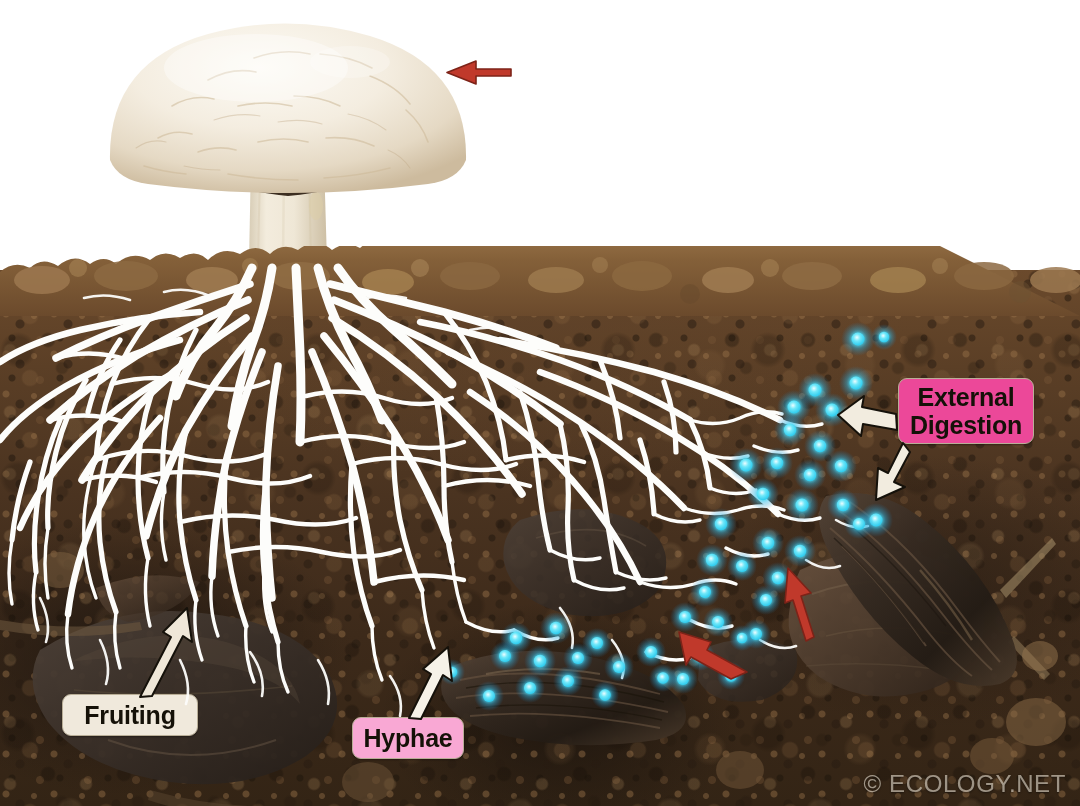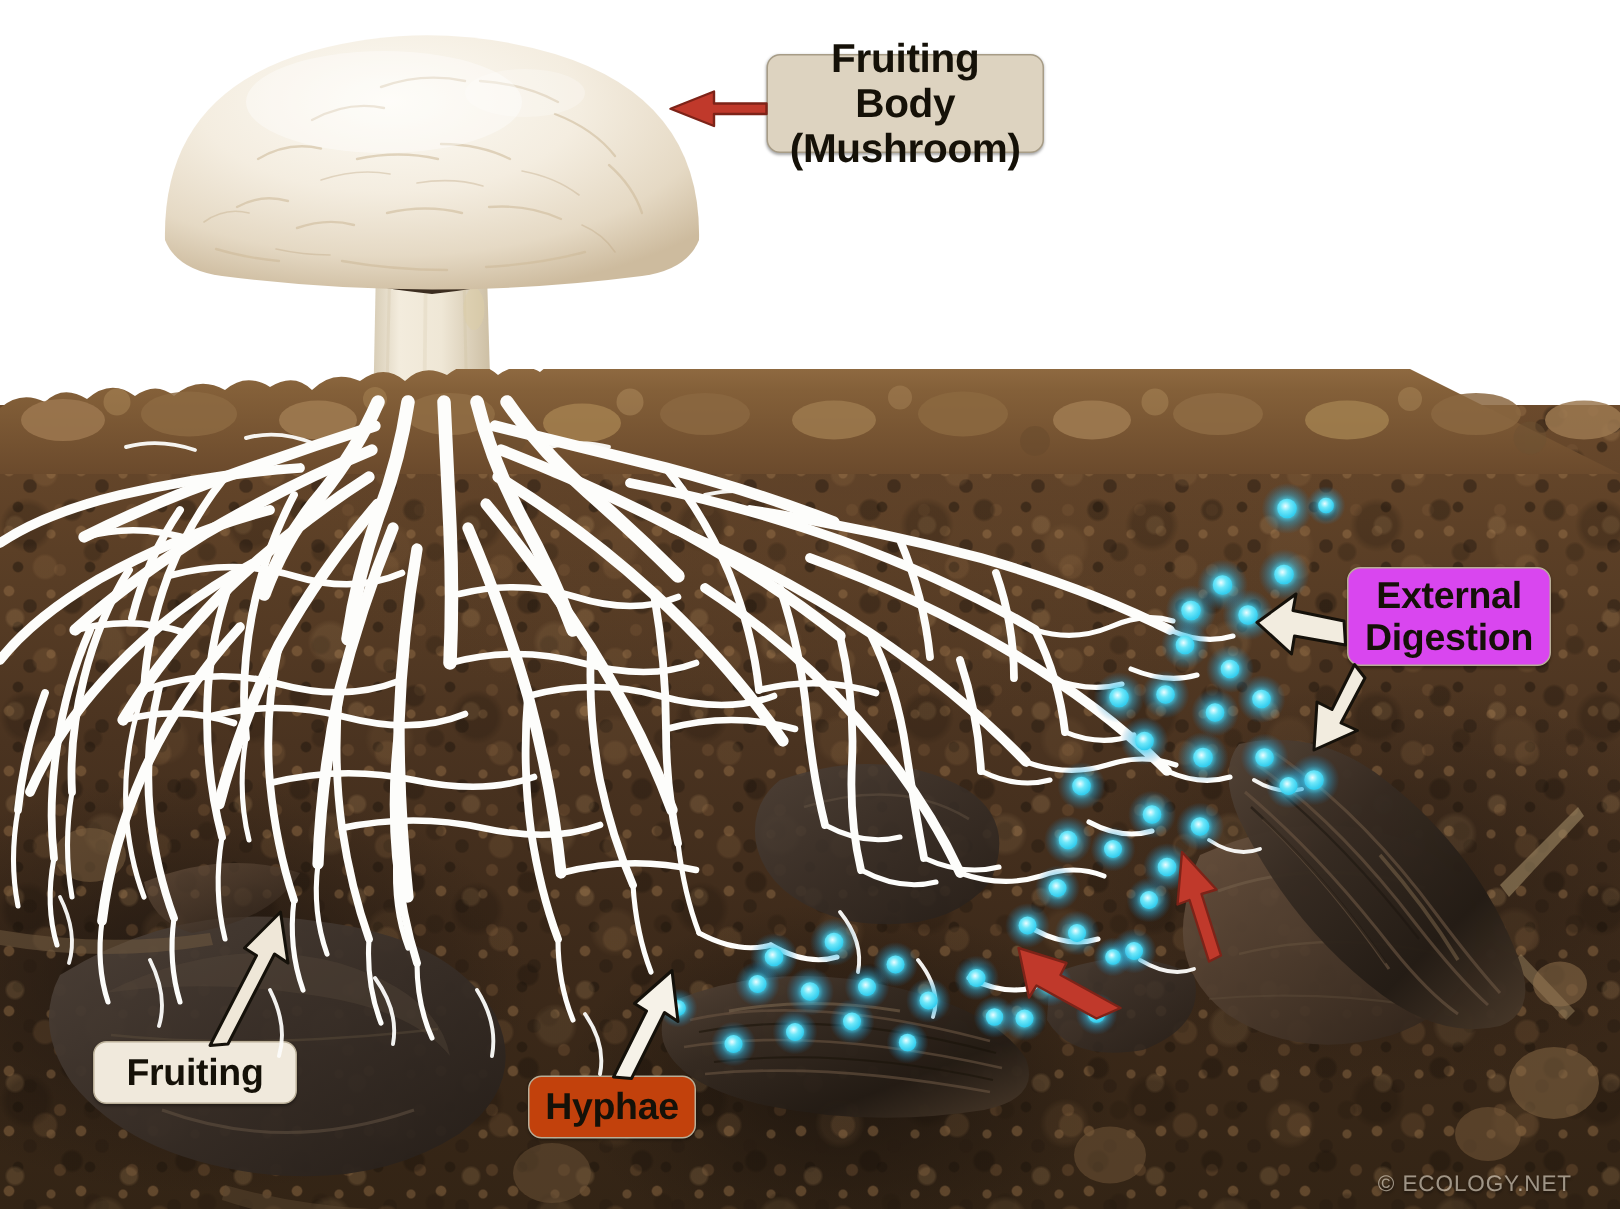--- a/index.html
+++ b/index.html
@@ -92,30 +92,30 @@
     font-weight: bold;
     text-align: center;
     line-height: 1.12;
     letter-spacing: -0.2px;
     box-shadow: 0 1px 2px rgba(0,0,0,.35);
     display: flex; align-items: center; justify-content: center;
     white-space: pre-line;
     padding: 2px 10px;
   }
   .label.lbl-fruiting  { left: 511px; top: 36px;  width: 185px; height: 66px; font-size: 27px; background:#ddd3c0; }
-  .label.lbl-external  { left: 898px; top: 378px; width: 136px; height: 66px; font-size: 25px; background:#d946ef; border-color:#b9ae97; }
+  .label.lbl-external  { left: 898px; top: 378px; width: 136px; height: 66px; font-size: 25px; background:#ec4899; border-color:#b9ae97; }
   .label.lbl-nutrient  { left: 748px; top: 641px; width: 151px; height: 62px; font-size: 25px; background:#f0e9dc; border-color:#b9ae97; }
   .label.lbl-mycelium  { left: 62px;  top: 694px; width: 136px; height: 42px; font-size: 25px; background:#f0e9dc; border-color:#b9ae97; }
-  .label.lbl-hyphae    { left: 352px; top: 717px; width: 112px; height: 42px; font-size: 25px; background:#c2410c; border-color:#b9ae97; }
+  .label.lbl-hyphae    { left: 352px; top: 717px; width: 112px; height: 42px; font-size: 25px; background:#f9a8d4; border-color:#b9ae97; }
 
   
   .watermark {
-    position: absolute; right: 32px; bottom: 8px;
+    position: absolute; right: 14px; bottom: 8px;
     color: rgba(232,222,206,.62);
-    font-size: 15px;
+    font-size: 24px;
     letter-spacing: .6px;
     z-index: 10;
     text-shadow: 0 1px 2px rgba(0,0,0,.45);
   }
 </style>
 </head>
 <body>
 
 <div id="stage">
 
@@ -719,22 +719,20 @@
 
     <g fill="#efe7d8" stroke="#15110a" stroke-width="2" stroke-linejoin="round">
       <path d="M140 697 L171 637 L163 632 L187 608 L192 642 L183 636 L152 696 Z"></path>
     </g>
 
     <g fill="#f6f2e8" stroke="#15110a" stroke-width="2" stroke-linejoin="round">
       <path d="M409 718 L431 674 L423 669 L448 647 L452 681 L443 675 L421 719 Z"></path>
     </g>
   </svg>
 
-  <div class="label lbl-fruiting">Fruiting Body
-(Mushroom)</div>
 
   <div class="label lbl-external">External
 Digestion</div>
 
 
   <div class="label lbl-mycelium">Fruiting</div>
 
   <div class="label lbl-hyphae">Hyphae</div>
 
   <div class="watermark">© ECOLOGY.NET</div>

